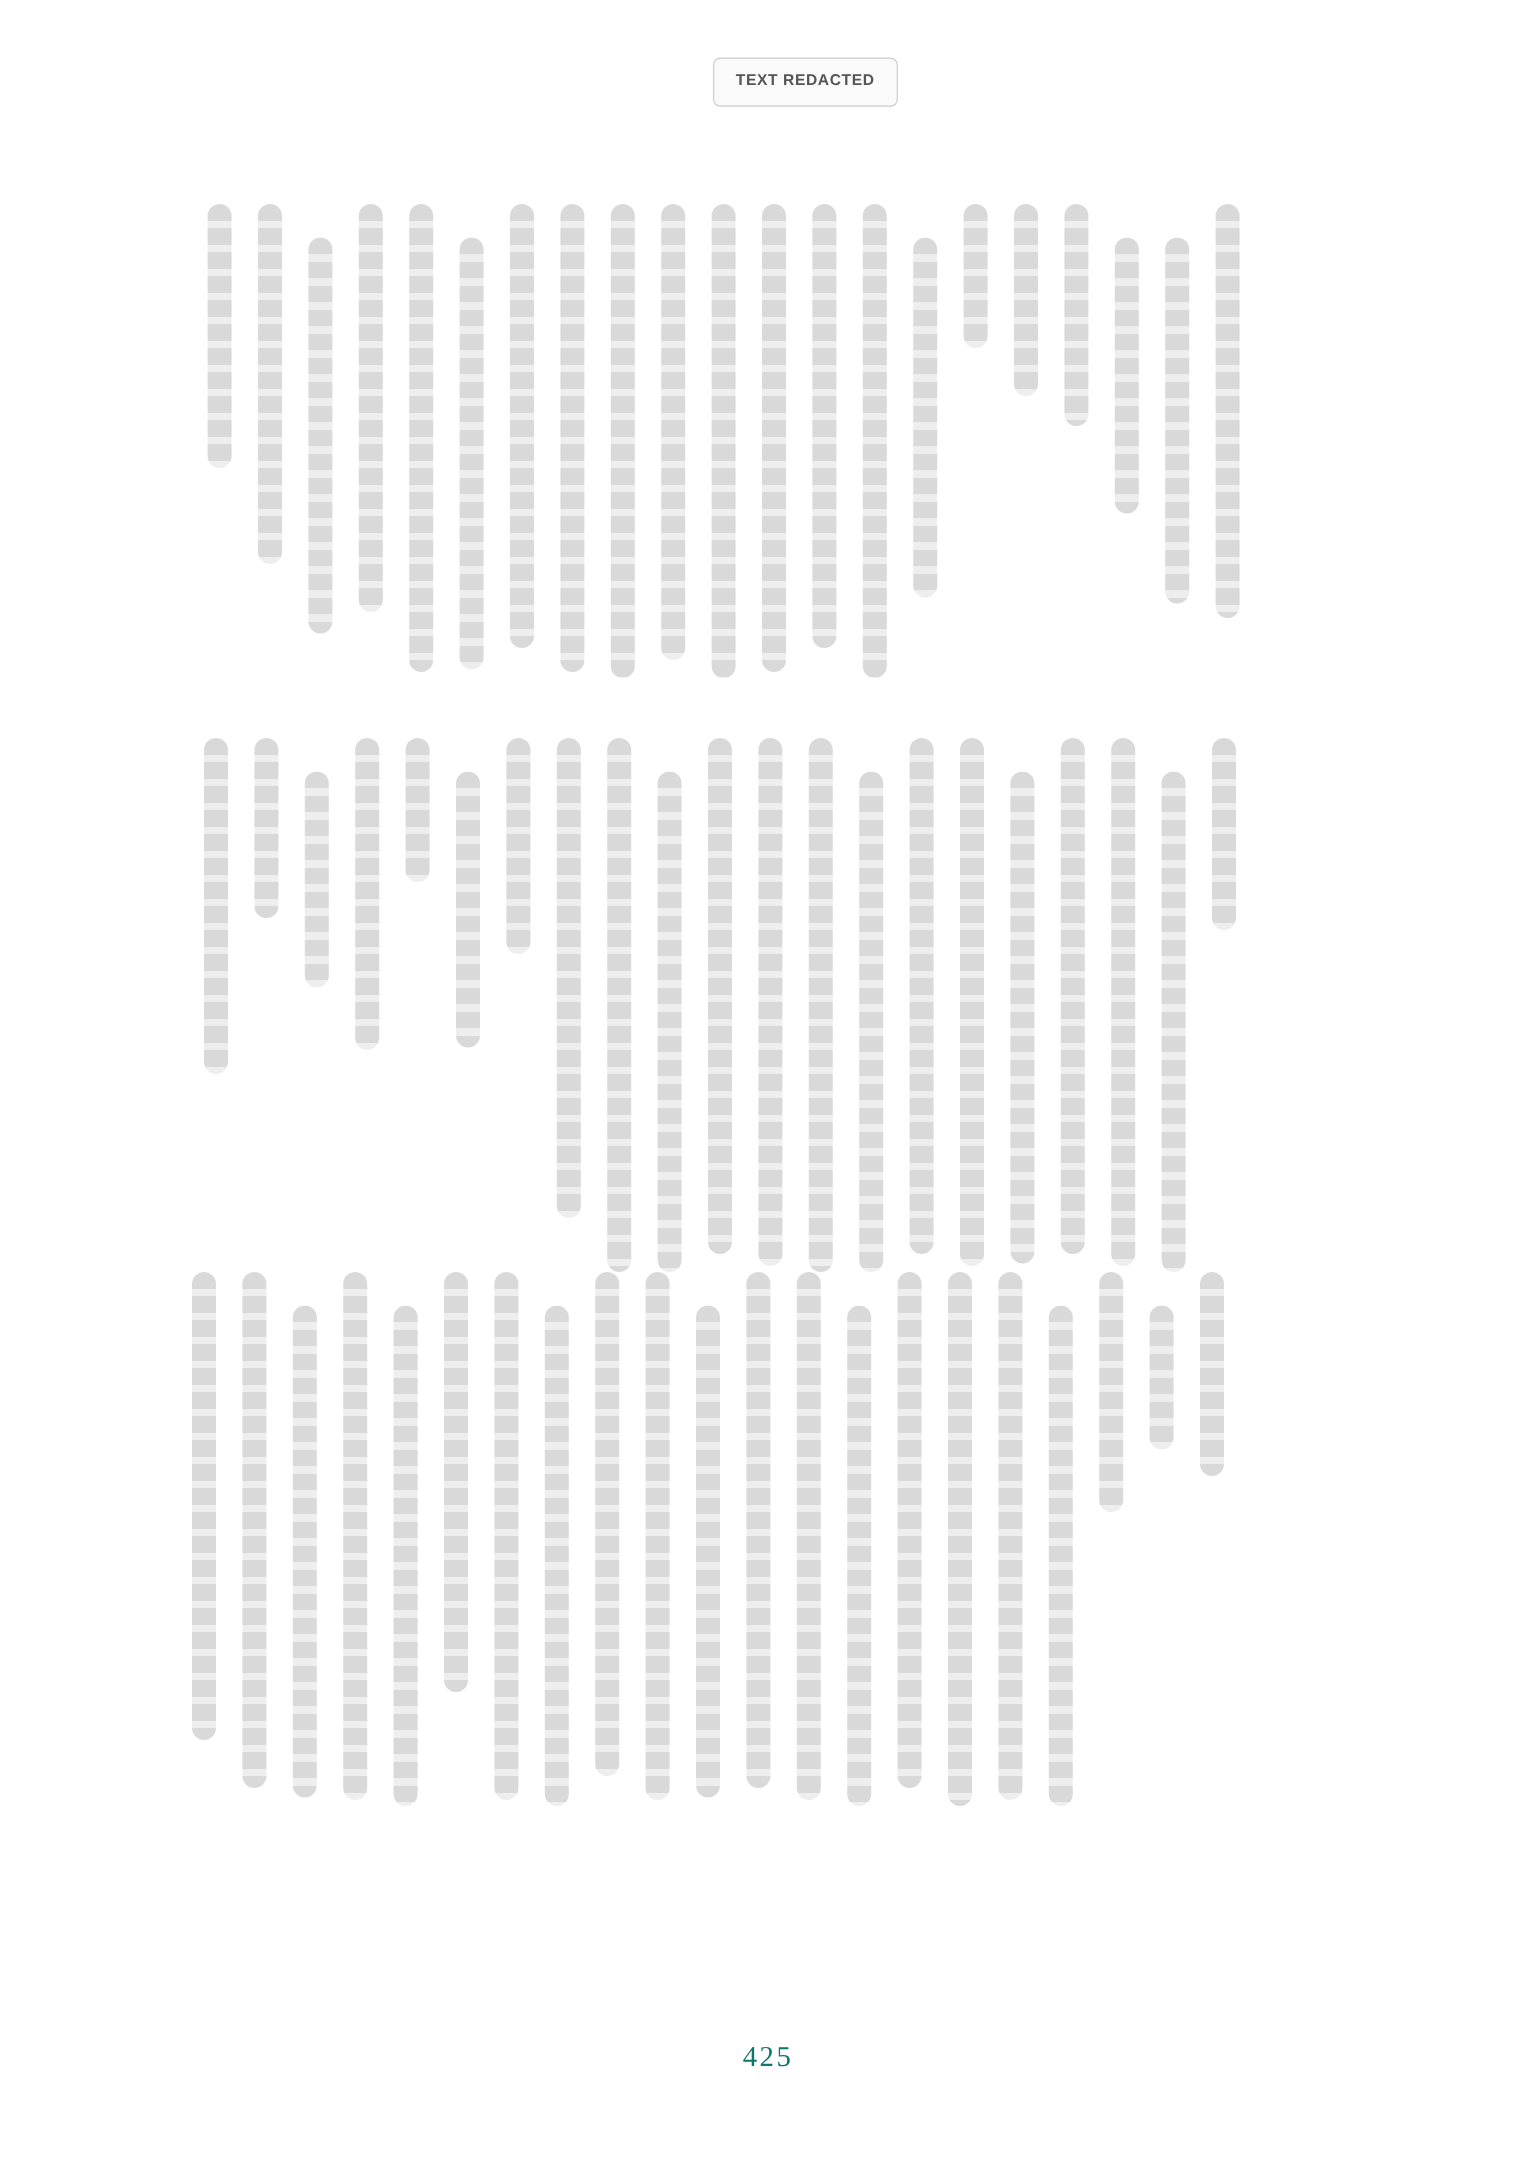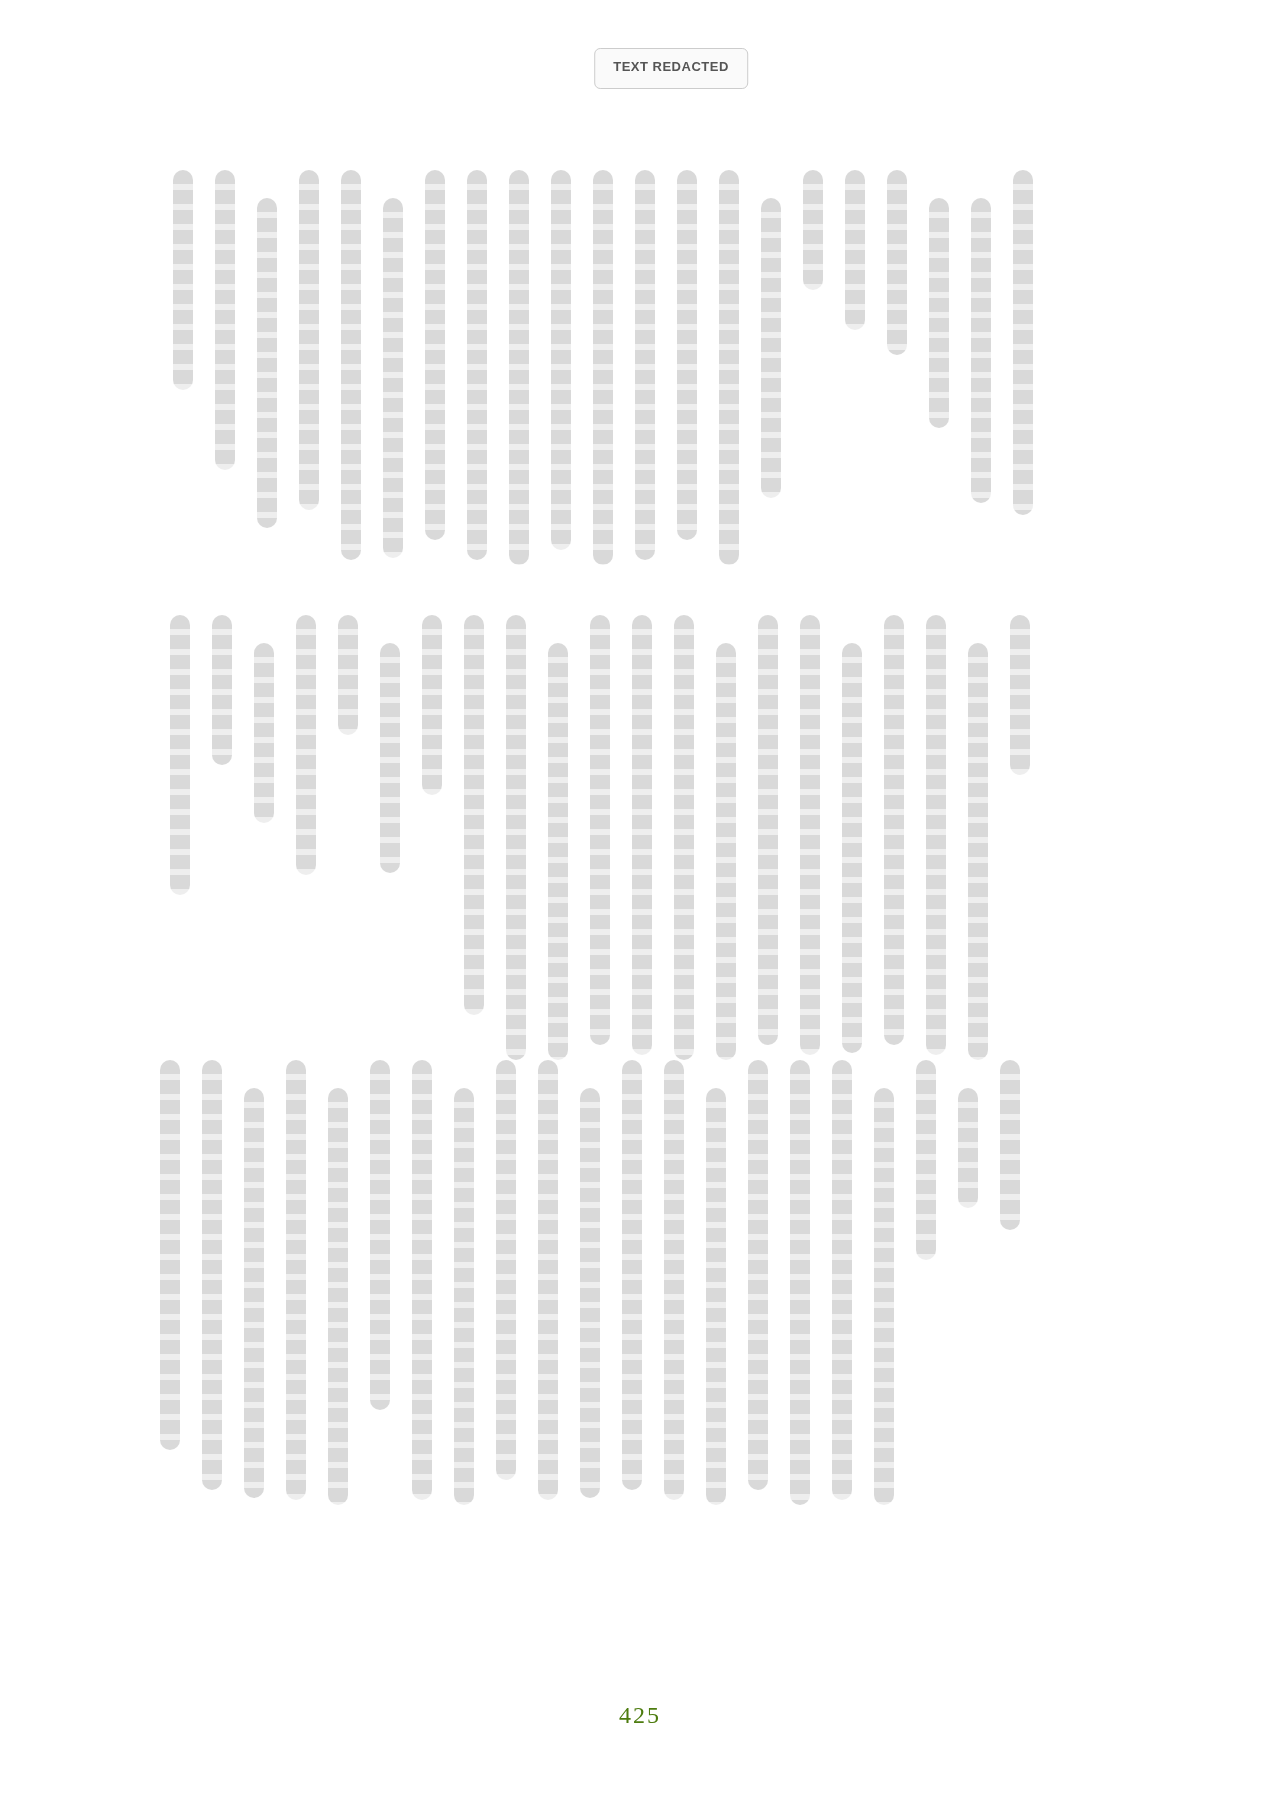--- a/index.html
+++ b/index.html
@@ -64,21 +64,21 @@
     line-height: 1.5;
   }
   
   .page-number {
     position: absolute;
     left: 50%;
     top: 1702px;
     transform: translateX(-50%);
     font-size: 24px;
     letter-spacing: 2px;
-    color: #4d7c0f;
+    color: #0f766e;
     font-family: "Liberation Serif", "DejaVu Serif", serif;
   }
 </style>
 </head>
 <body>
 
 <div class="page">
 
   <div class="notice">
     <div class="notice-title">TEXT REDACTED</div>

